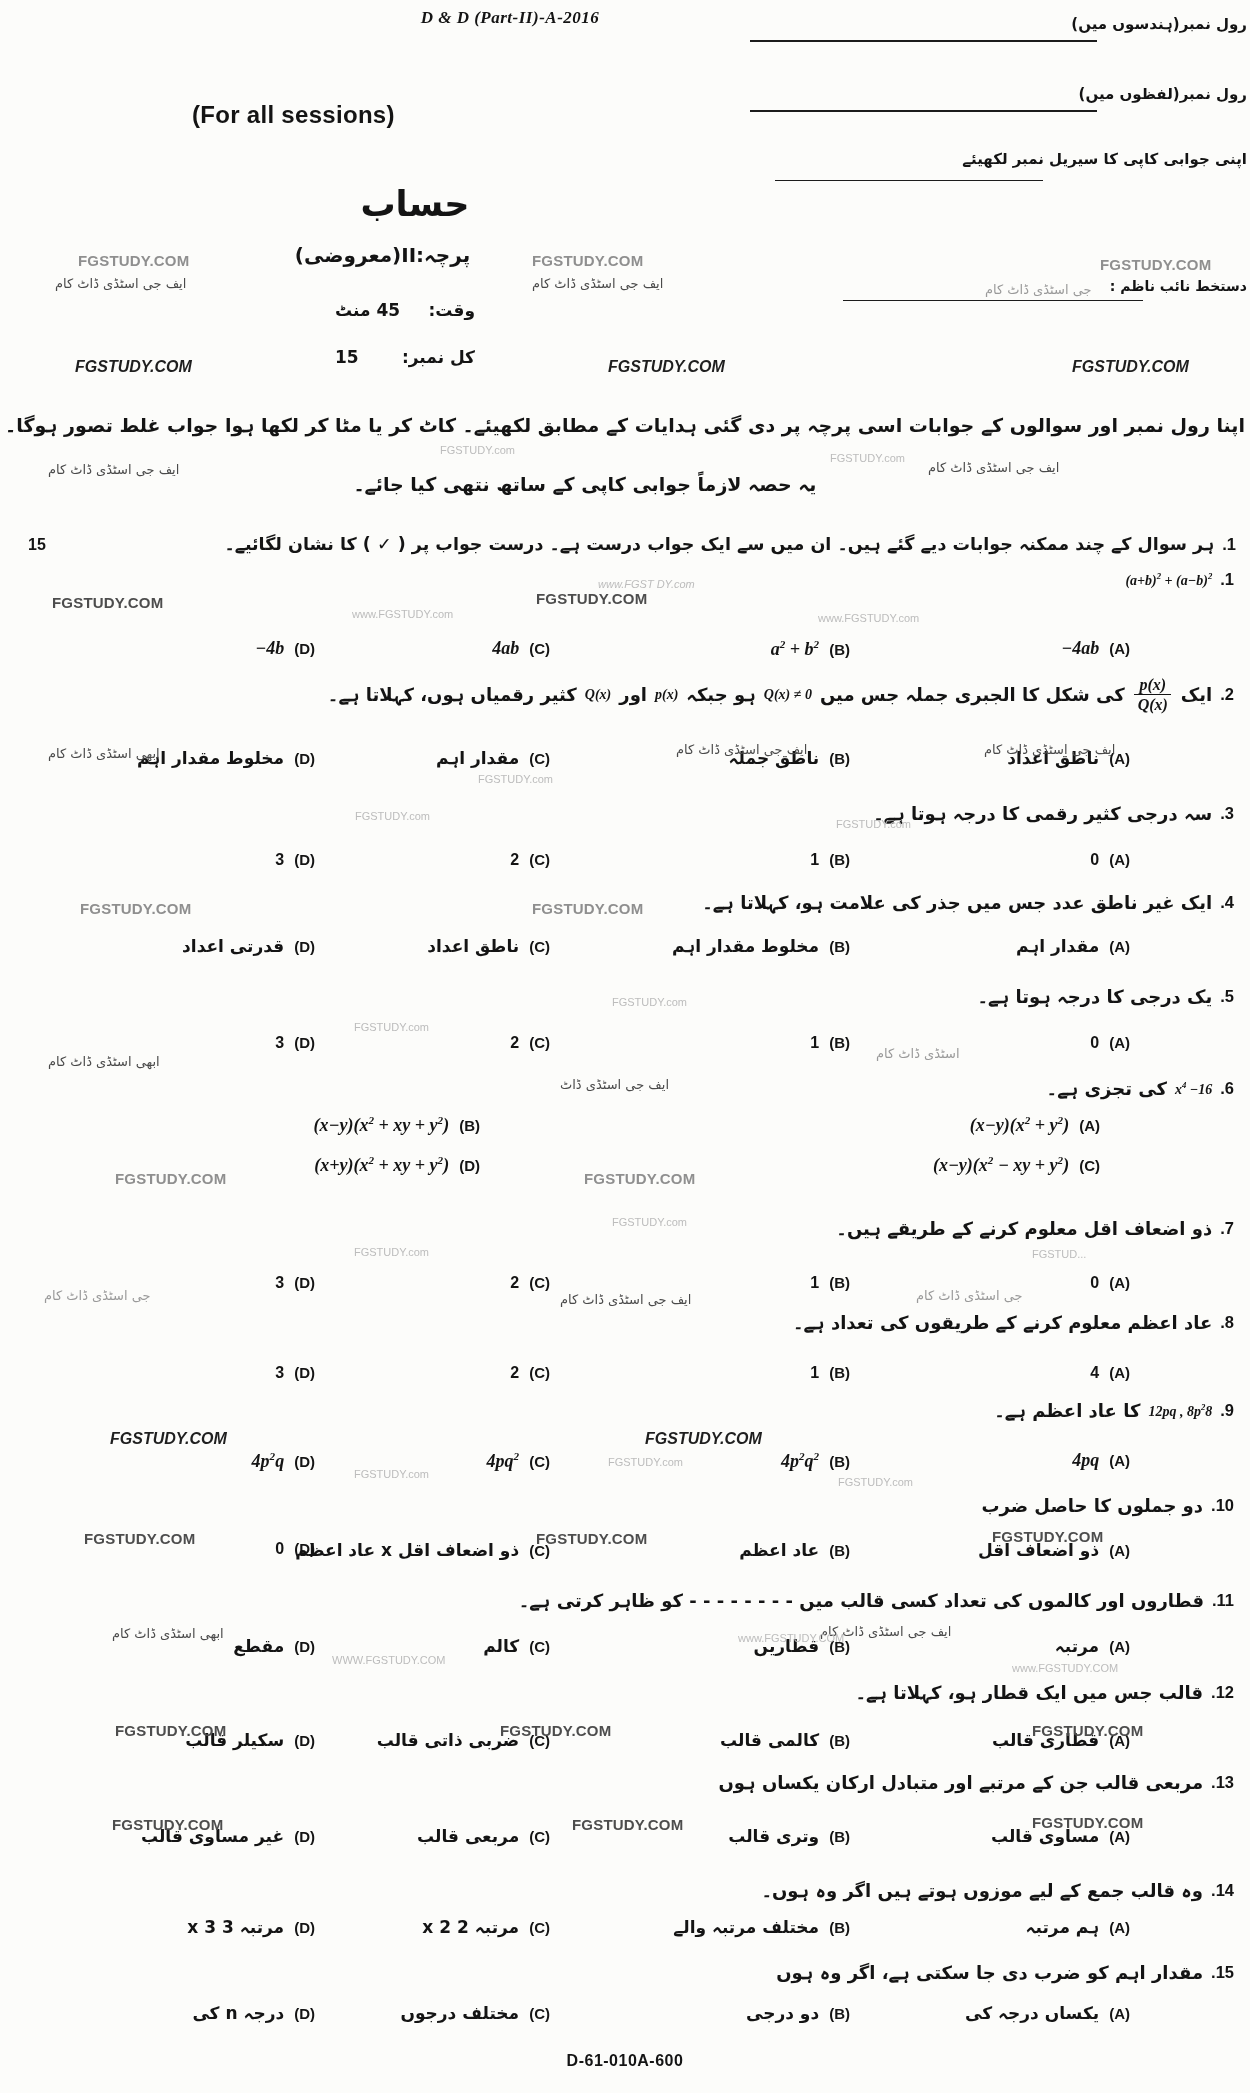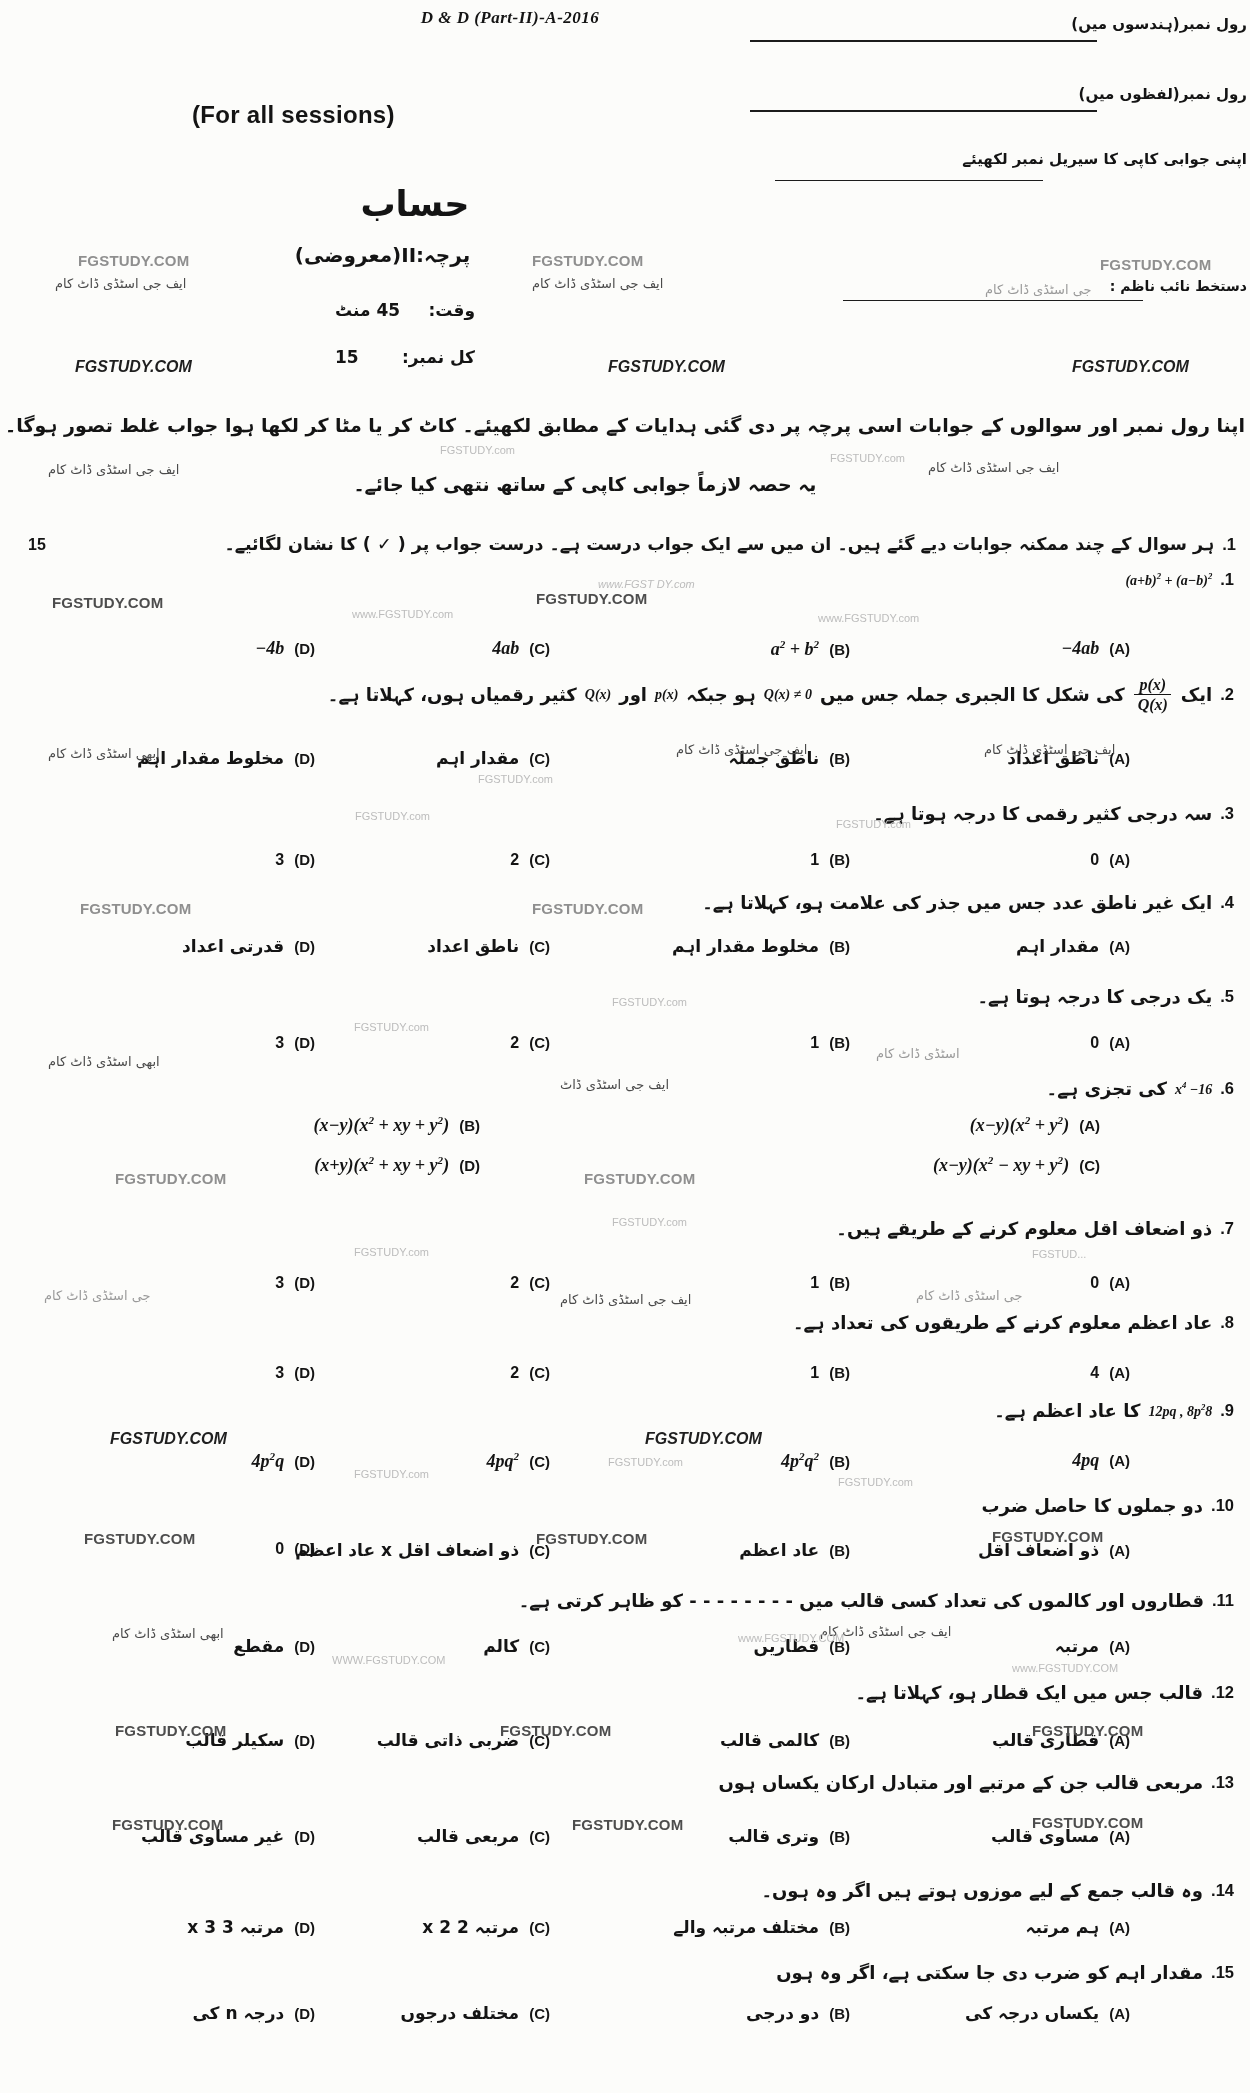--- a/index.html
+++ b/index.html
@@ -92,20 +92,21 @@
 
   <div class="instr1">اپنا رول نمبر اور سوالوں کے جوابات اسی پرچہ پر دی گئی ہدایات کے مطابق لکھیئے۔ کاٹ کر یا مٹا کر لکھا ہوا جواب غلط تصور ہوگا۔</div>
   <div class="instr2">یہ حصہ لازماً جوابی کاپی کے ساتھ نتھی کیا جائے۔</div>
 
   <div class="q1-intro">
     <span class="qnum">1.</span>
     <span>ہر سوال کے چند ممکنہ جوابات دیے گئے ہیں۔ ان میں سے ایک جواب درست ہے۔ درست جواب پر ( ✓ ) کا نشان لگائیے۔</span>
   </div>
   <div class="marks-10">15</div>
 
+  <div class="footer-code">D-61-010A-600</div>
 <div class="q-stem" style="top: 570px;">
       <span class="qnum">1.</span>
       <span class="seg-m">(a+b)<sup>2</sup> + (a−b)<sup>2</sup></span>
     </div>
     <div class="opts-row" style="top: 638px;">
       <div class="opt">
         <span class="opt-letter">(A)</span>
         <span class="opt-m">−4ab</span>
       </div>
       <div class="opt">

